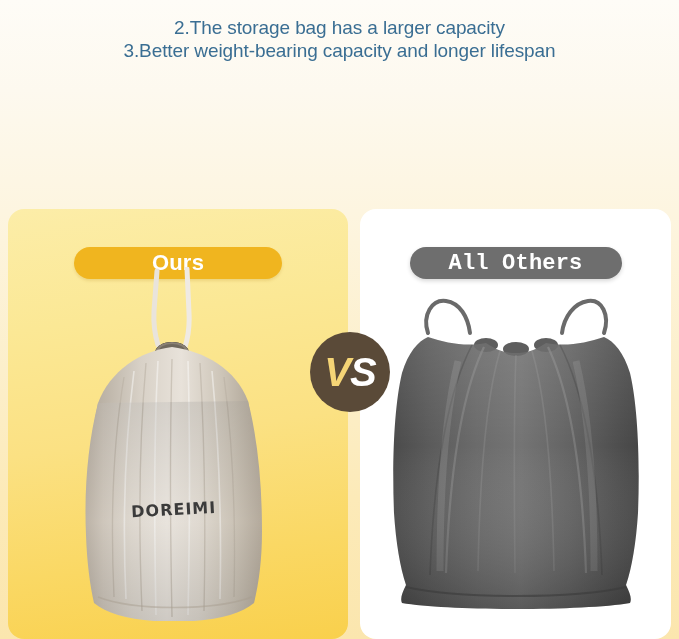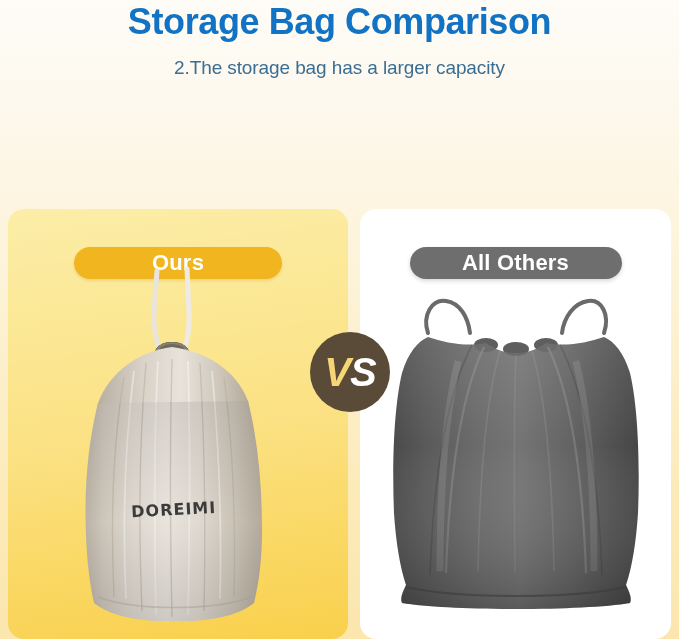--- a/index.html
+++ b/index.html
@@ -106,20 +106,21 @@
     width:208px;
     background:#F0B51F;
     box-shadow:0 2px 3px rgba(170,120,10,0.18);
   }
 
   .badge-others {
     left:50%; transform:translateX(-50%);
     width:212px;
     background:#6E6E6E;
     box-shadow:0 2px 4px rgba(0,0,0,0.16);
+    font-family:Liberation Mono, monospace;
   }
 
   
   .vs-circle {
     position:absolute;
     left:310px; top:332px;
     width:80px; height:80px;
     border-radius:50%;
     background:#5A4A38;
     display:flex;
@@ -148,25 +149,25 @@
     fill:#3B3B3B;
     letter-spacing:1px;
   }
 </style>
 </head>
 <body>
 
 <div id="page">
 
   <div class="header">
-    <div class="main-title">Storage Bag Comparison</div>
 
 
     <div class="advantages">
       <div class="adv-line">2.The storage bag has a larger capacity</div>
+      <div class="adv-line">3.Better weight-bearing capacity and longer lifespan</div>
     </div>
   </div>
 
   <div class="panels">
 
     <div class="panel panel-ours">
 
       <div class="badge badge-ours">Ours</div>
 
       <div class="bag-stage">

